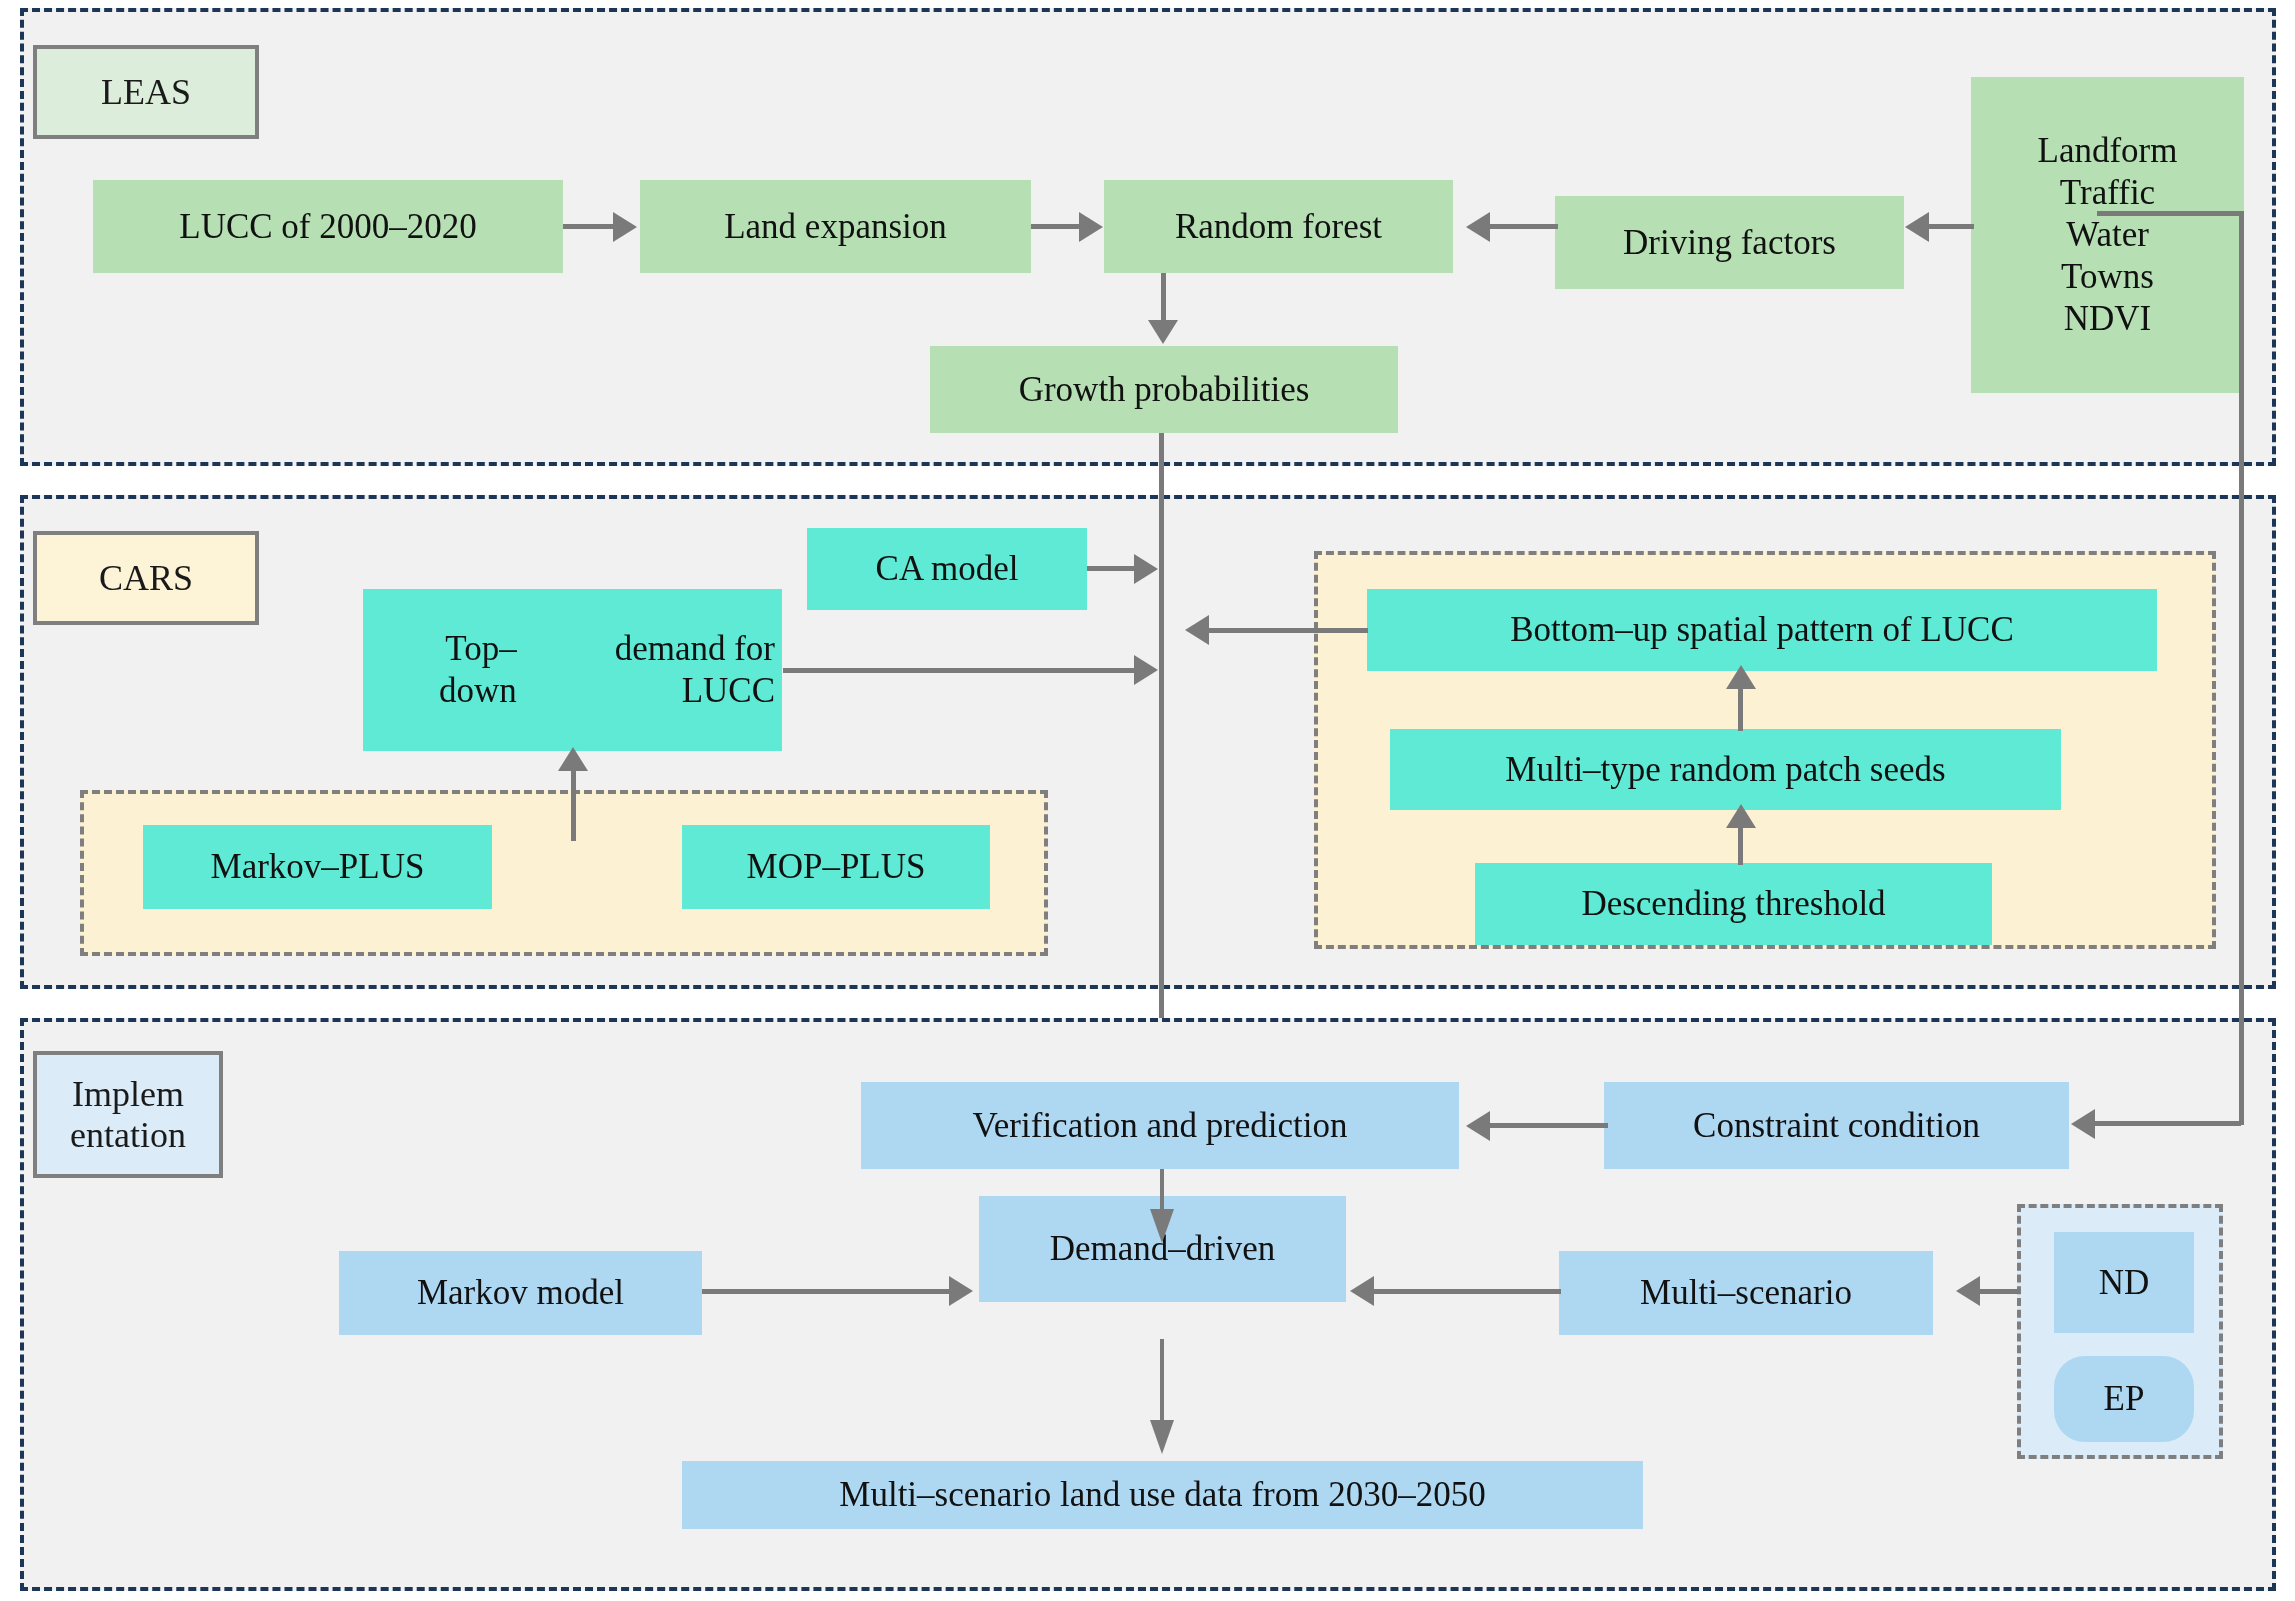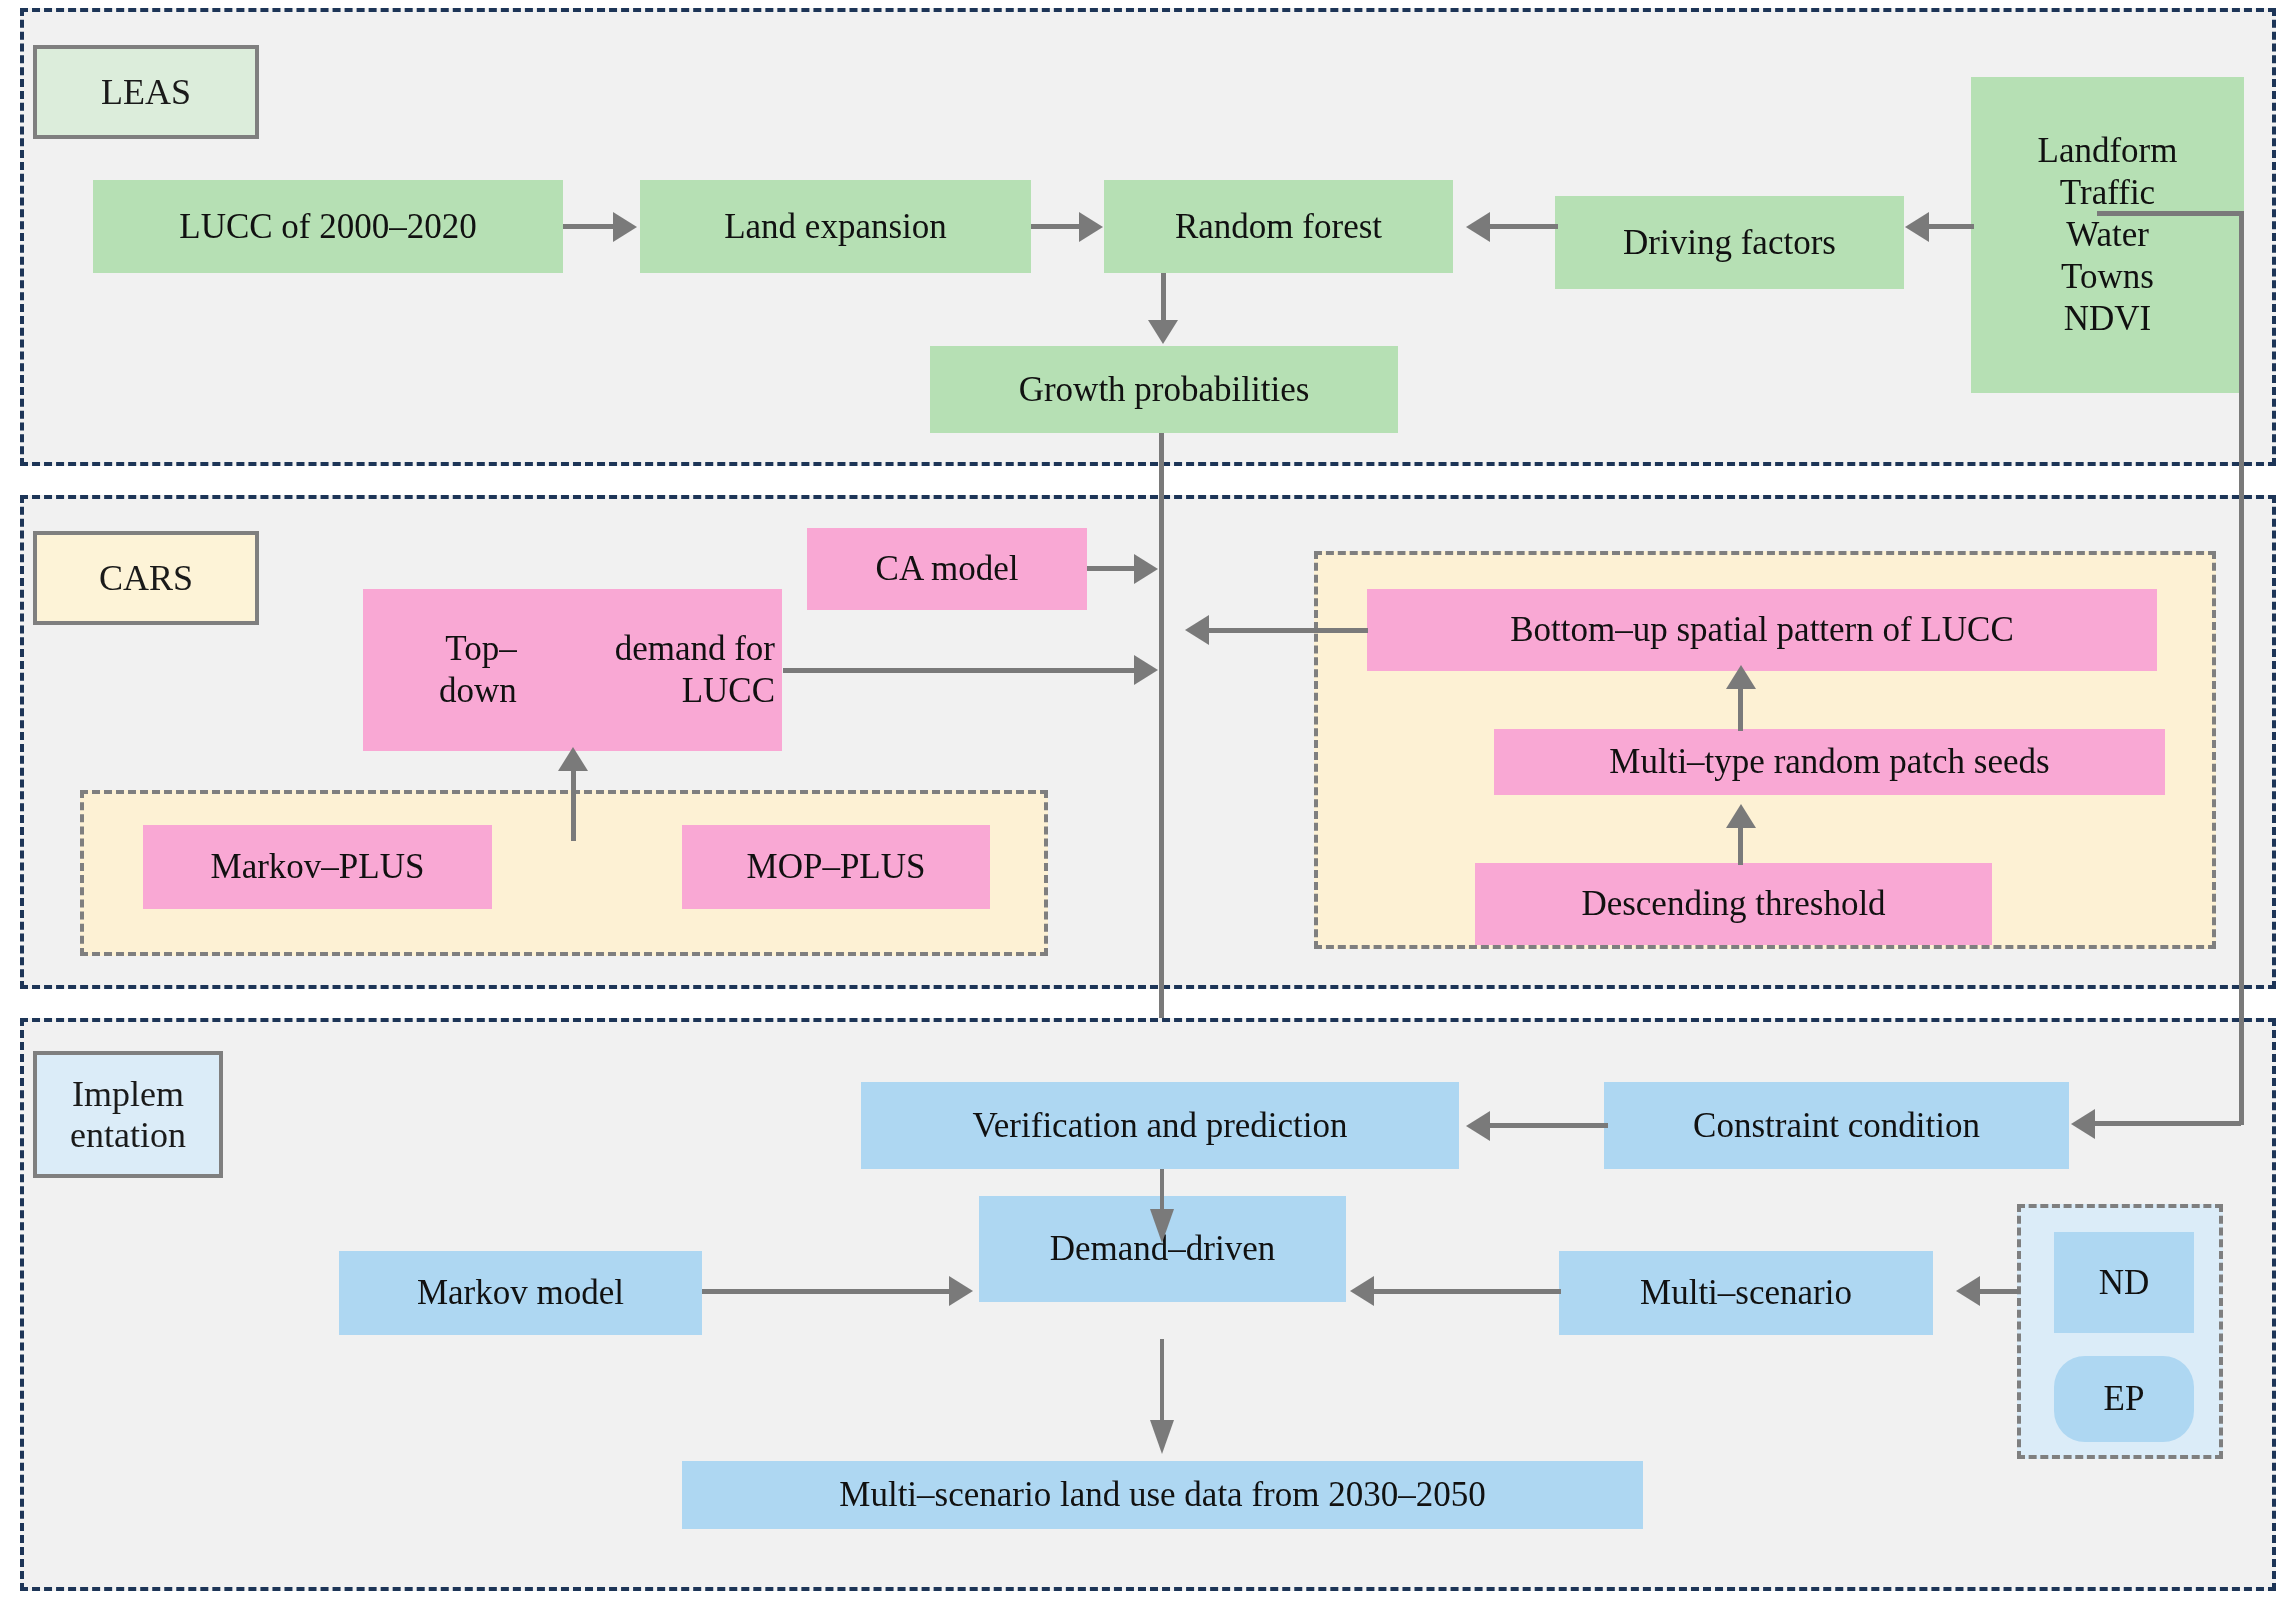--- a/index.html
+++ b/index.html
@@ -35,21 +35,21 @@
     position:absolute;
     box-sizing:border-box;
     display:flex;align-items:center;justify-content:center;
     text-align:center;
     font-size:35px;
     color:#111111;
     line-height:1.2;
     padding:1.4px 7px;
   }
   .node.green{background:#b6e0b4;}
-  .node.yellow{background:#f9a8d4;}
+  .node.yellow{background:#5eead4;}
   .node.blue{background:#aed7f2;}
 
   
   .subgroup{
     position:absolute;
     border:4.2px dashed #7f7f7f;
     box-sizing:border-box;
   }
   .subgroup.cream{background:#fdf1d4;}
   .subgroup.paleblue{background:#dbecf8;}
@@ -136,21 +136,21 @@
     <span>demand for LUCC</span>
   </div>
 
   <div class="subgroup cream" style="left:1314px;top:551px;width:902px;height:398px;">
   </div>
 
   <div class="node yellow" style="left:1367px;top:589px;width:790px;height:82px;">
     <span>Bottom–up  spatial  pattern of LUCC</span>
   </div>
 
-  <div class="node yellow" style="left:1494px;top:729px;width:671px;height:66px;">
+  <div class="node yellow" style="left:1390px;top:729px;width:671px;height:81px;">
     <span>Multi–type random patch seeds</span>
   </div>
 
   <div class="node yellow" style="left:1475px;top:863px;width:517px;height:82px;">
     <span>Descending threshold</span>
   </div>
 
   <div class="vline" style="left:1738px;top:682px;height:49px;"></div>
   <div class="arrow up" style="left:1726px;top:665px;"></div>
 

